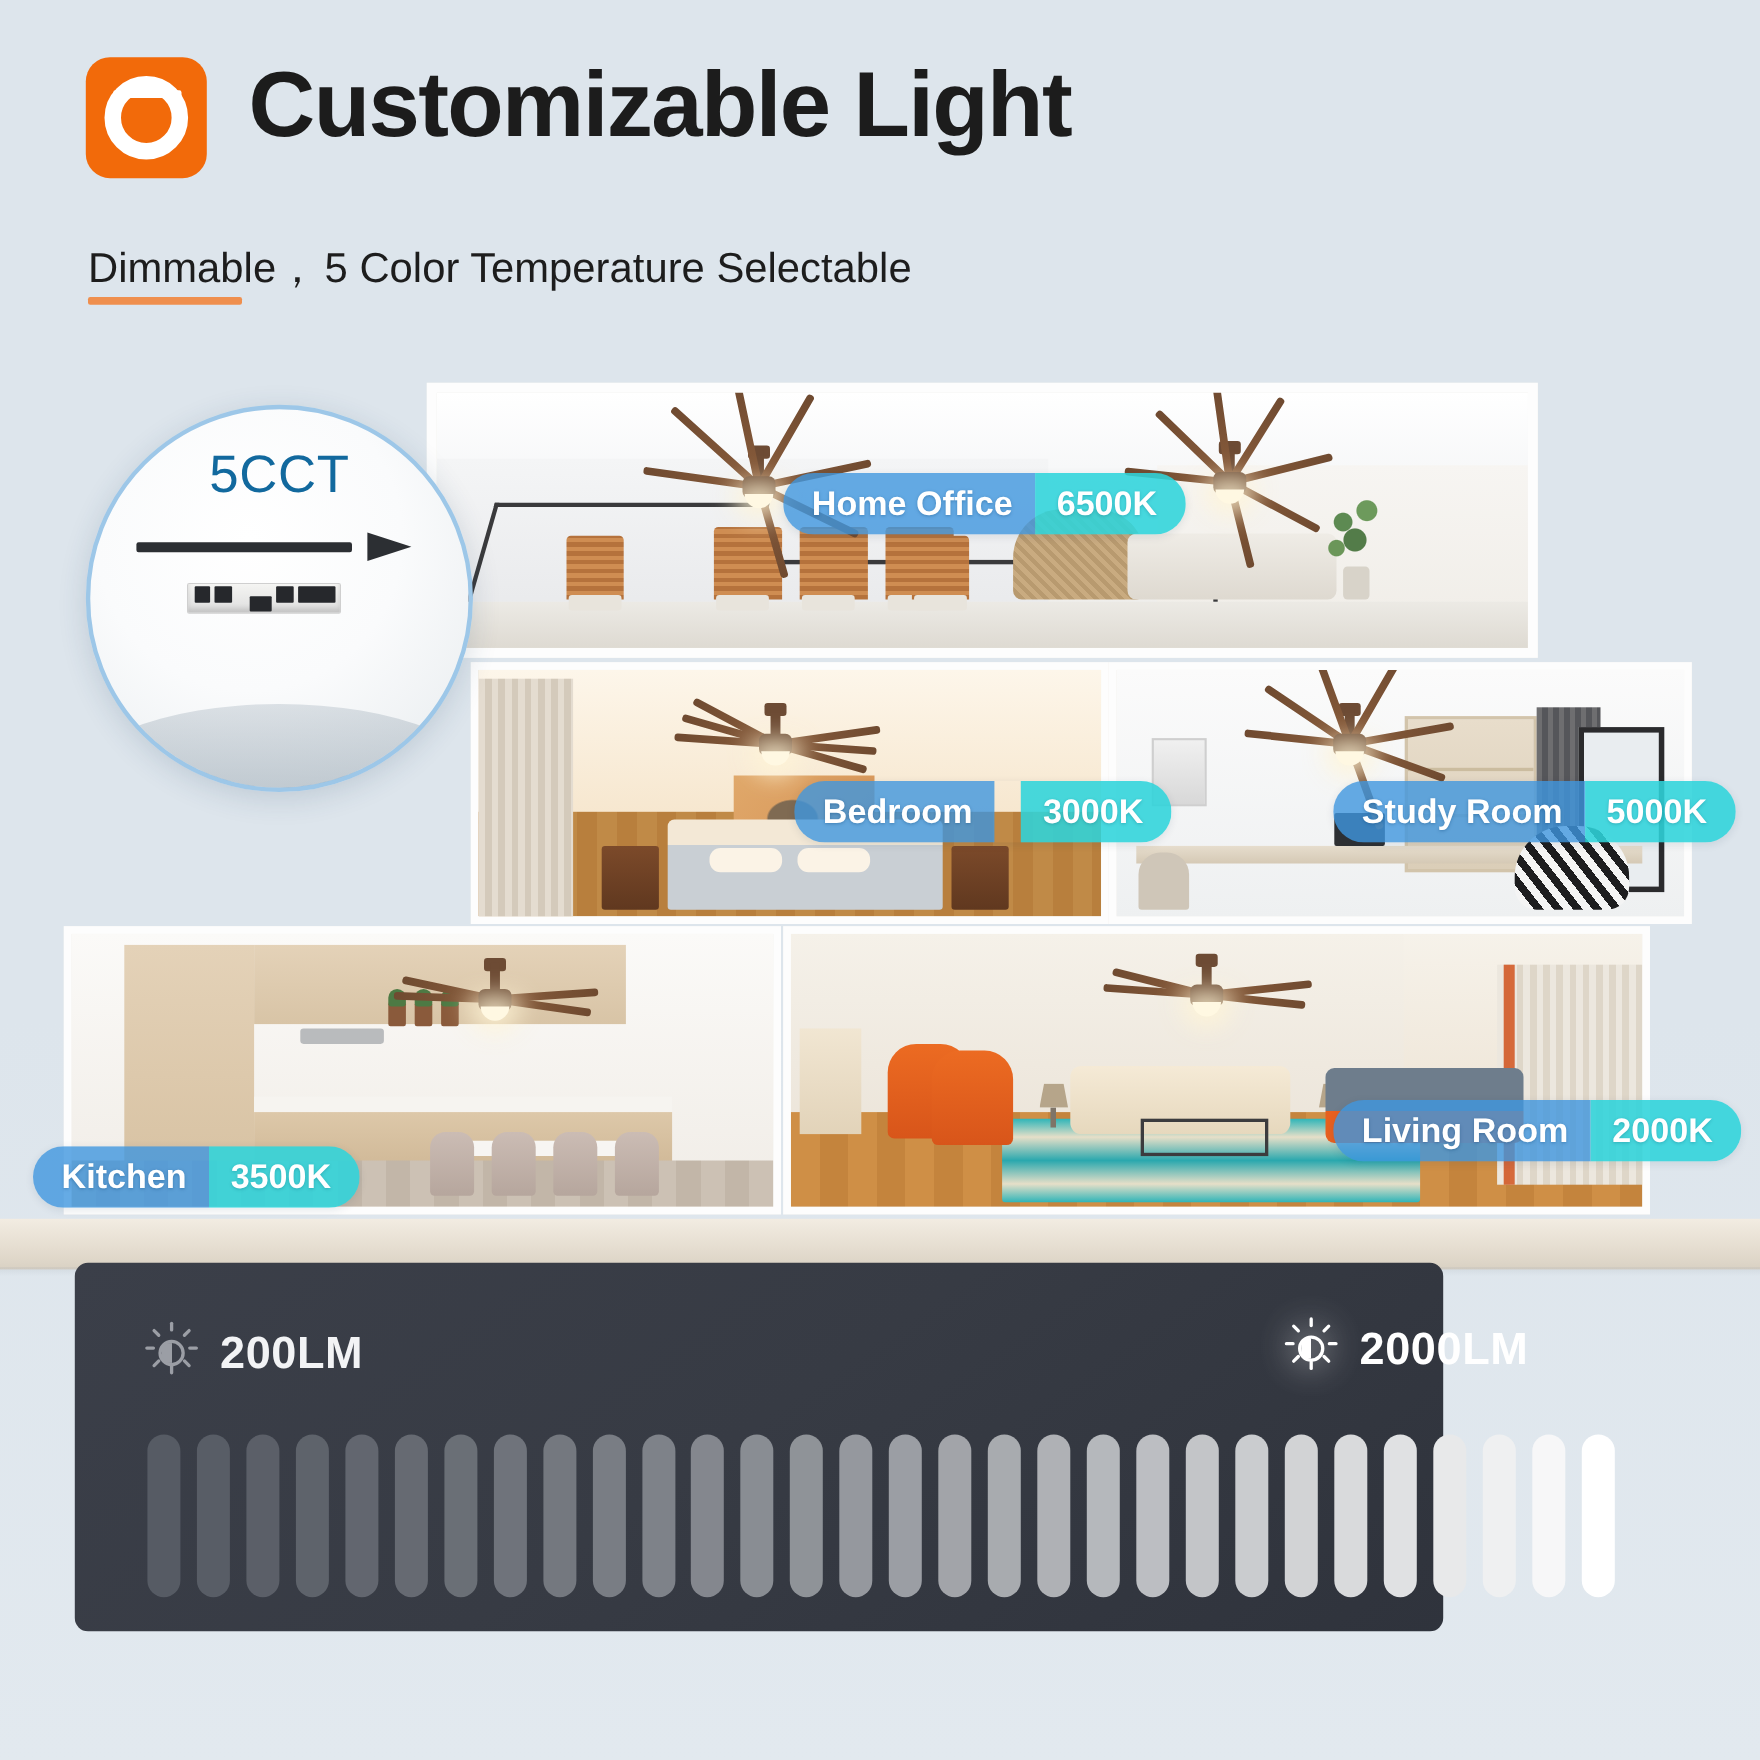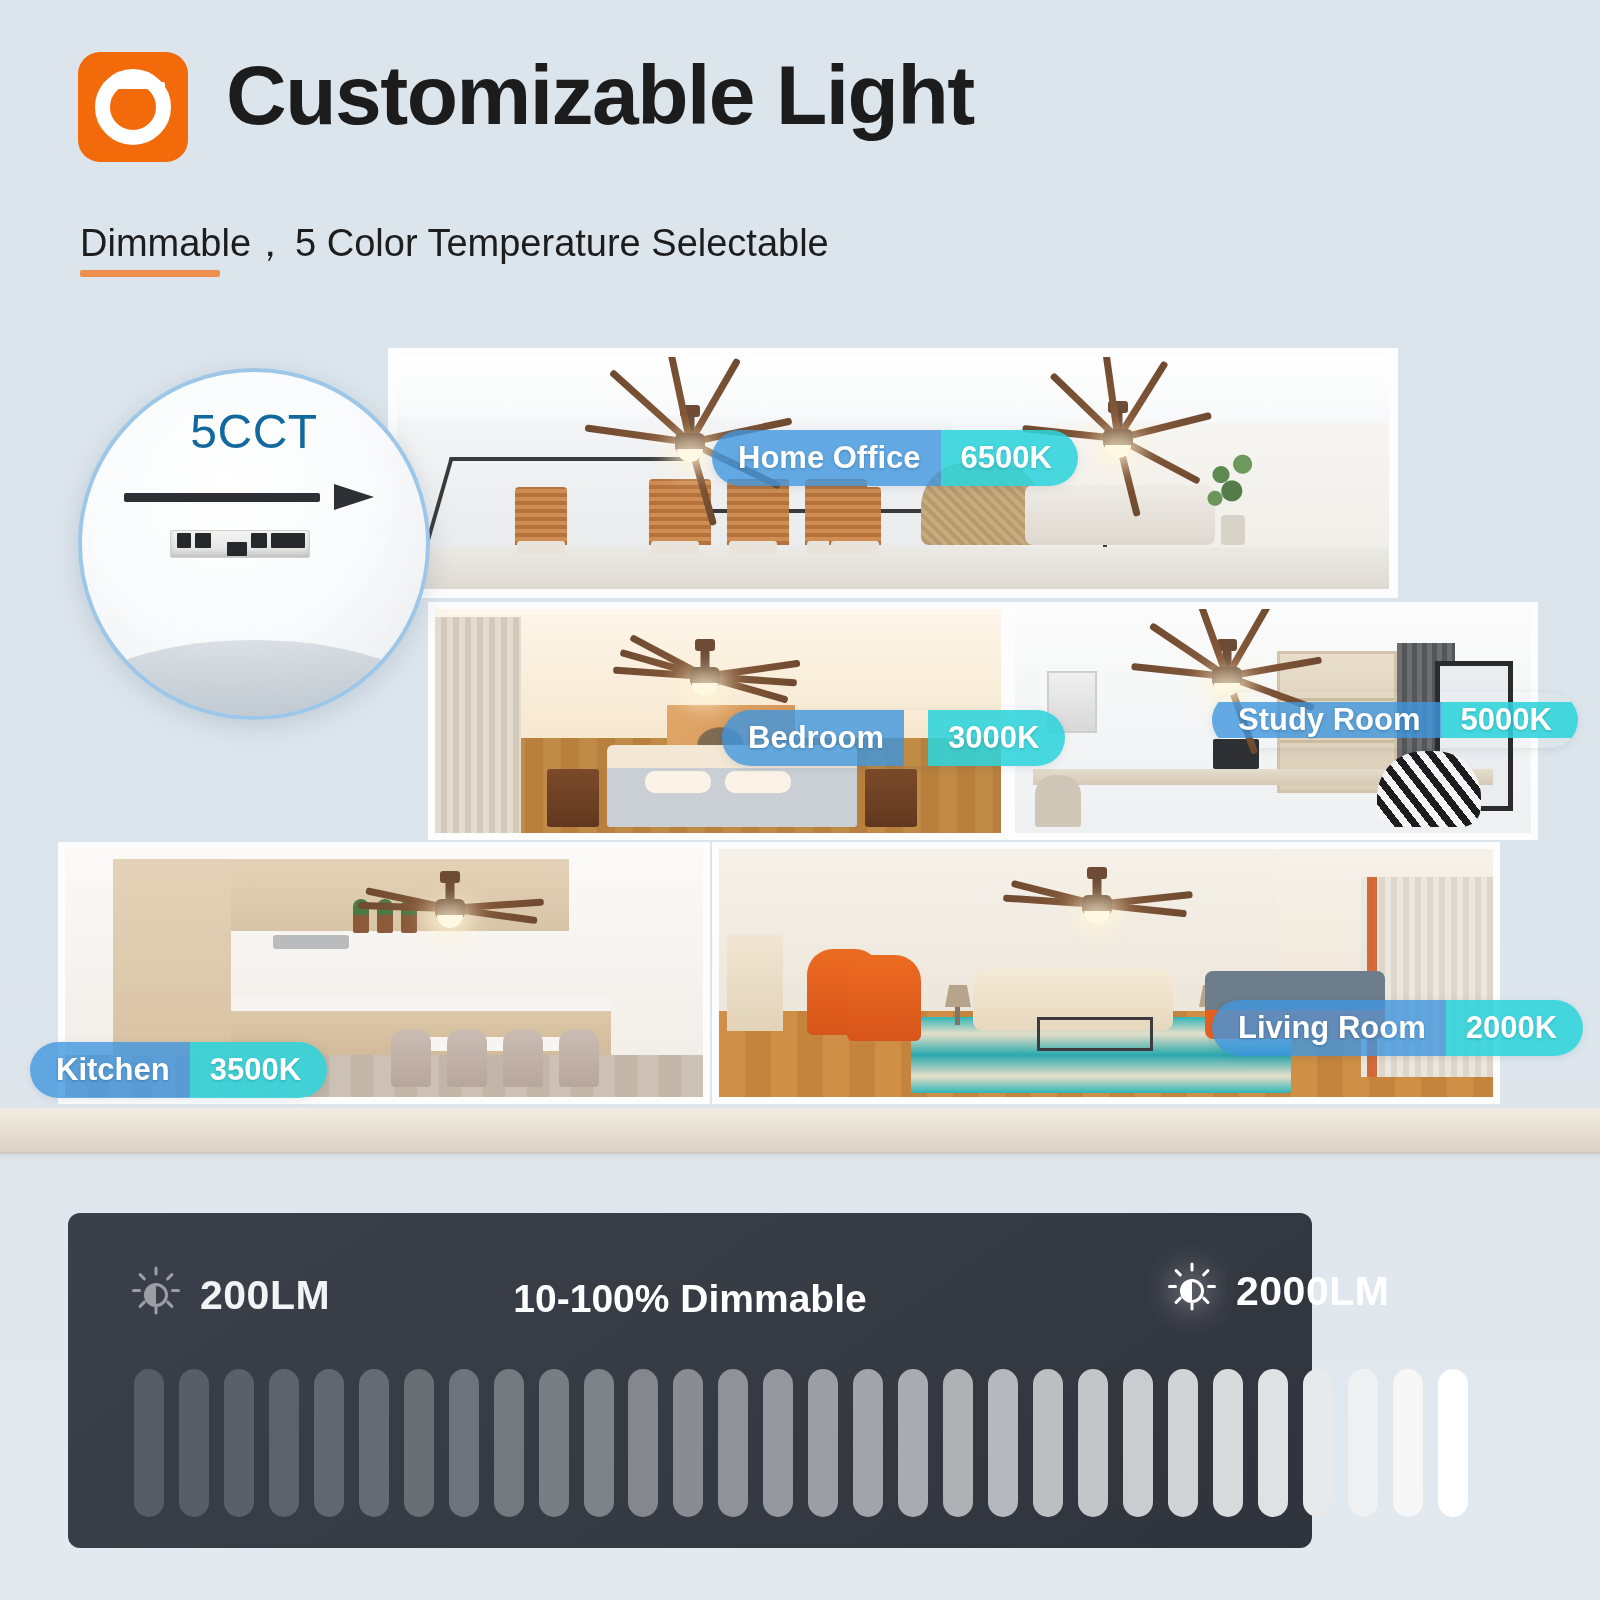--- a/index.html
+++ b/index.html
@@ -245,36 +245,36 @@
     text-shadow: 0 1px 3px rgba(0,60,110,.35);
   }
   .pill .temp {
     display:flex; align-items:center; padding: 0 26px 0 20px;
     background: rgba(45,212,219,.88);
     color:#ffffff; font-size:31px; font-weight:700; white-space:nowrap;
     text-shadow: 0 1px 3px rgba(0,90,110,.30);
   }
   #pill-office  { left: 712px; top: 430px; justify-content: center; }
   #pill-bedroom { left: 722px; top: 710px; gap: 24px; }
-  #pill-study   { left: 1212px; top: 692px; align-items: center; }
+  #pill-study   { left: 1212px; top: 710px; }
   #pill-kitchen { left: 30px;  top: 1000px; margin-top: 42px; }
   #pill-living  { left: 1212px; top: 1000px; }
 
   
   #foundation {
     position:absolute; left:0; top:1108px; width:1600px; height:46px;
     background: linear-gradient(180deg,#f2ece2 0%,#e6ded1 55%,#d9d1c3 100%);
     z-index: 6;
   }
   #foundation::after{ content:""; position:absolute; left:0; bottom:-6px; width:100%; height:8px;
     background: linear-gradient(180deg, rgba(170,175,180,.25), rgba(170,175,180,0)); }
 
   
   #dim-panel {
-    position:absolute; left:68px; top:1213px; width:1244px; height:335px;
+    position:absolute; left:68px; top:1148px; width:1244px; height:335px;
     background: linear-gradient(145deg,#3b3f49 0%,#373b44 48%,#2f333c 100%);
     border-radius: 12px; z-index: 10;
   }
   #dim-header { position:absolute; left:0; top:52px; width:100%; height:70px; }
   .lm-group { position:absolute; display:flex; align-items:center; gap:18px; }
   #lm-low  { left: 62px; top: 4px; }
   #lm-high { left: 1098px; top: 0px; }
   .lm-text { color:#ffffff; font-size:41px; font-weight:700; letter-spacing:.5px; }
   #lm-low .lm-text { color:#f2f3f5; }
   #dim-mid {
@@ -524,21 +524,20 @@
         <div class="ray" style="height:9px; transform:translate(-50%,-50%) rotate(90deg)  translateY(-24px)"></div>
         <div class="ray" style="height:9px; transform:translate(-50%,-50%) rotate(135deg) translateY(-24px)"></div>
         <div class="ray" style="height:9px; transform:translate(-50%,-50%) rotate(180deg) translateY(-24px)"></div>
         <div class="ray" style="height:9px; transform:translate(-50%,-50%) rotate(225deg) translateY(-24px)"></div>
         <div class="ray" style="height:9px; transform:translate(-50%,-50%) rotate(270deg) translateY(-24px)"></div>
         <div class="ray" style="height:9px; transform:translate(-50%,-50%) rotate(315deg) translateY(-24px)"></div>
       </div>
       <span class="lm-text">200LM</span>
     </div>
 
-    <div id="dim-mid">10-100%  Dimmable</div>
 
     <div class="lm-group" id="lm-high">
       <div class="sun" id="sun-high">
         <div class="disc"></div>
         <div class="ray" style="height:9px; transform:translate(-50%,-50%) rotate(0deg)   translateY(-24px)"></div>
         <div class="ray" style="height:9px; transform:translate(-50%,-50%) rotate(45deg)  translateY(-24px)"></div>
         <div class="ray" style="height:9px; transform:translate(-50%,-50%) rotate(90deg)  translateY(-24px)"></div>
         <div class="ray" style="height:9px; transform:translate(-50%,-50%) rotate(135deg) translateY(-24px)"></div>
         <div class="ray" style="height:9px; transform:translate(-50%,-50%) rotate(180deg) translateY(-24px)"></div>
         <div class="ray" style="height:9px; transform:translate(-50%,-50%) rotate(225deg) translateY(-24px)"></div>

